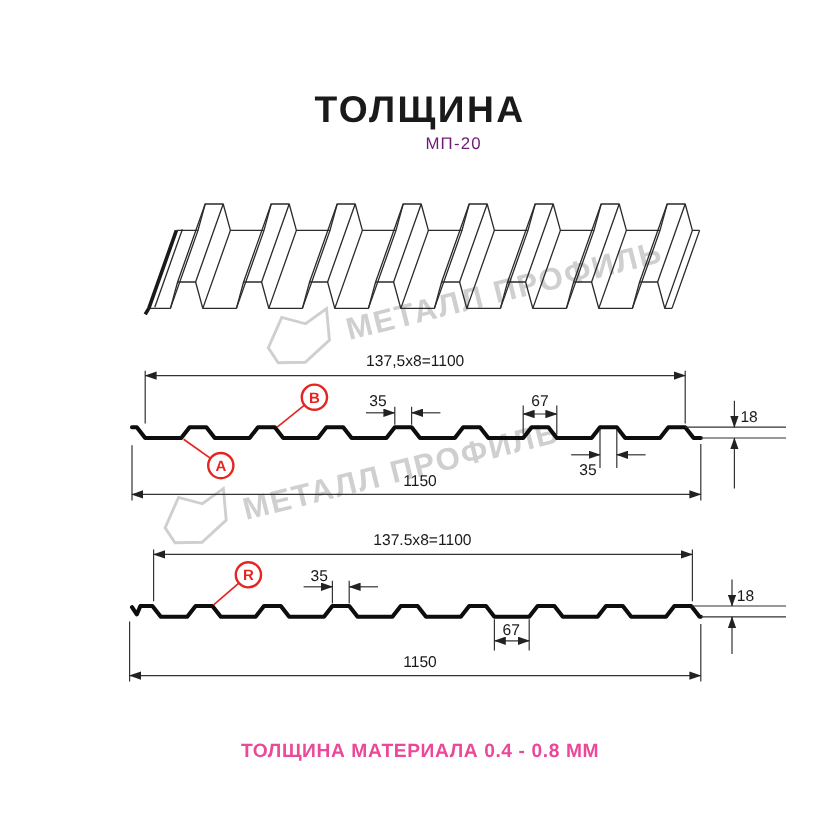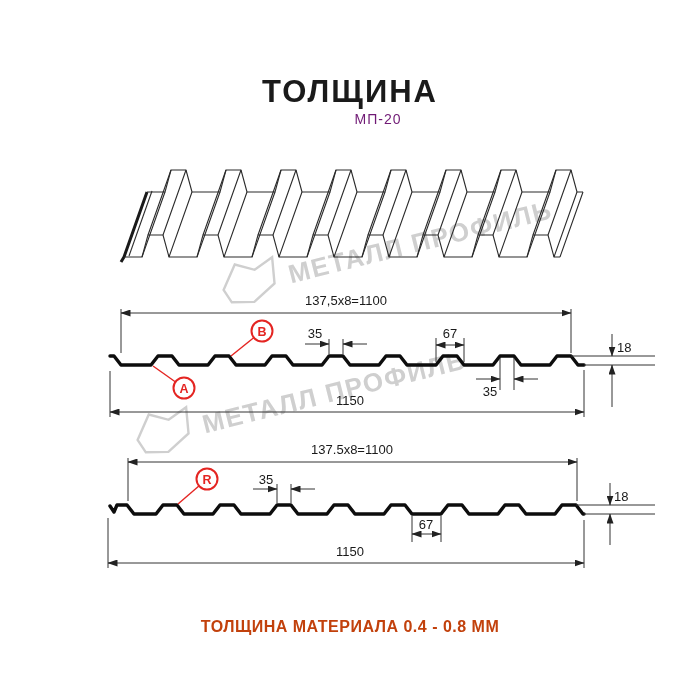--- a/index.html
+++ b/index.html
@@ -3,21 +3,21 @@
 <meta charset="utf-8">
 <style>
   html,body{margin:0;padding:0;background:#fff;}
   .page{position:relative;width:700px;height:700px;background:#fff;overflow:hidden;
         font-family:"Liberation Sans",sans-serif;}
   .title{position:absolute;top:74px;left:0;width:700px;text-align:center;
          font-size:31px;font-weight:bold;letter-spacing:2px;color:#1a1a1a;}
   .subtitle{position:absolute;top:111px;left:0;width:700px;text-align:center;
          font-size:14px;font-weight:400;letter-spacing:1px;color:#701a75;padding-left:28px;}
   .footer{position:absolute;top:618px;left:0;width:700px;text-align:center;
-         font-size:16px;font-weight:600;letter-spacing:.5px;color:#c2410c;}
+         font-size:16px;font-weight:600;letter-spacing:.5px;color:#ec4899;}
   svg text{font-family:"Liberation Sans",sans-serif;}
   .dimtxt{font-size:13px;fill:#1a1a1a;}
   .redtxt{font-size:12.5px;fill:#e42522;font-weight:bold;}
   .wmtxt{font-size:26px;font-weight:bold;letter-spacing:1.5px;fill:#cfcfcf;}
   .thin{stroke:#333;stroke-width:1;fill:none;}
   .thick{stroke:#0d0d0d;stroke-width:3.4;fill:none;stroke-linejoin:round;stroke-linecap:round;}
   .p3d{stroke:#2b2b2b;stroke-width:1.1;fill:none;stroke-linejoin:round;}
   .red{stroke:#e42522;stroke-width:1.4;fill:none;}
 </style>
 </head>

